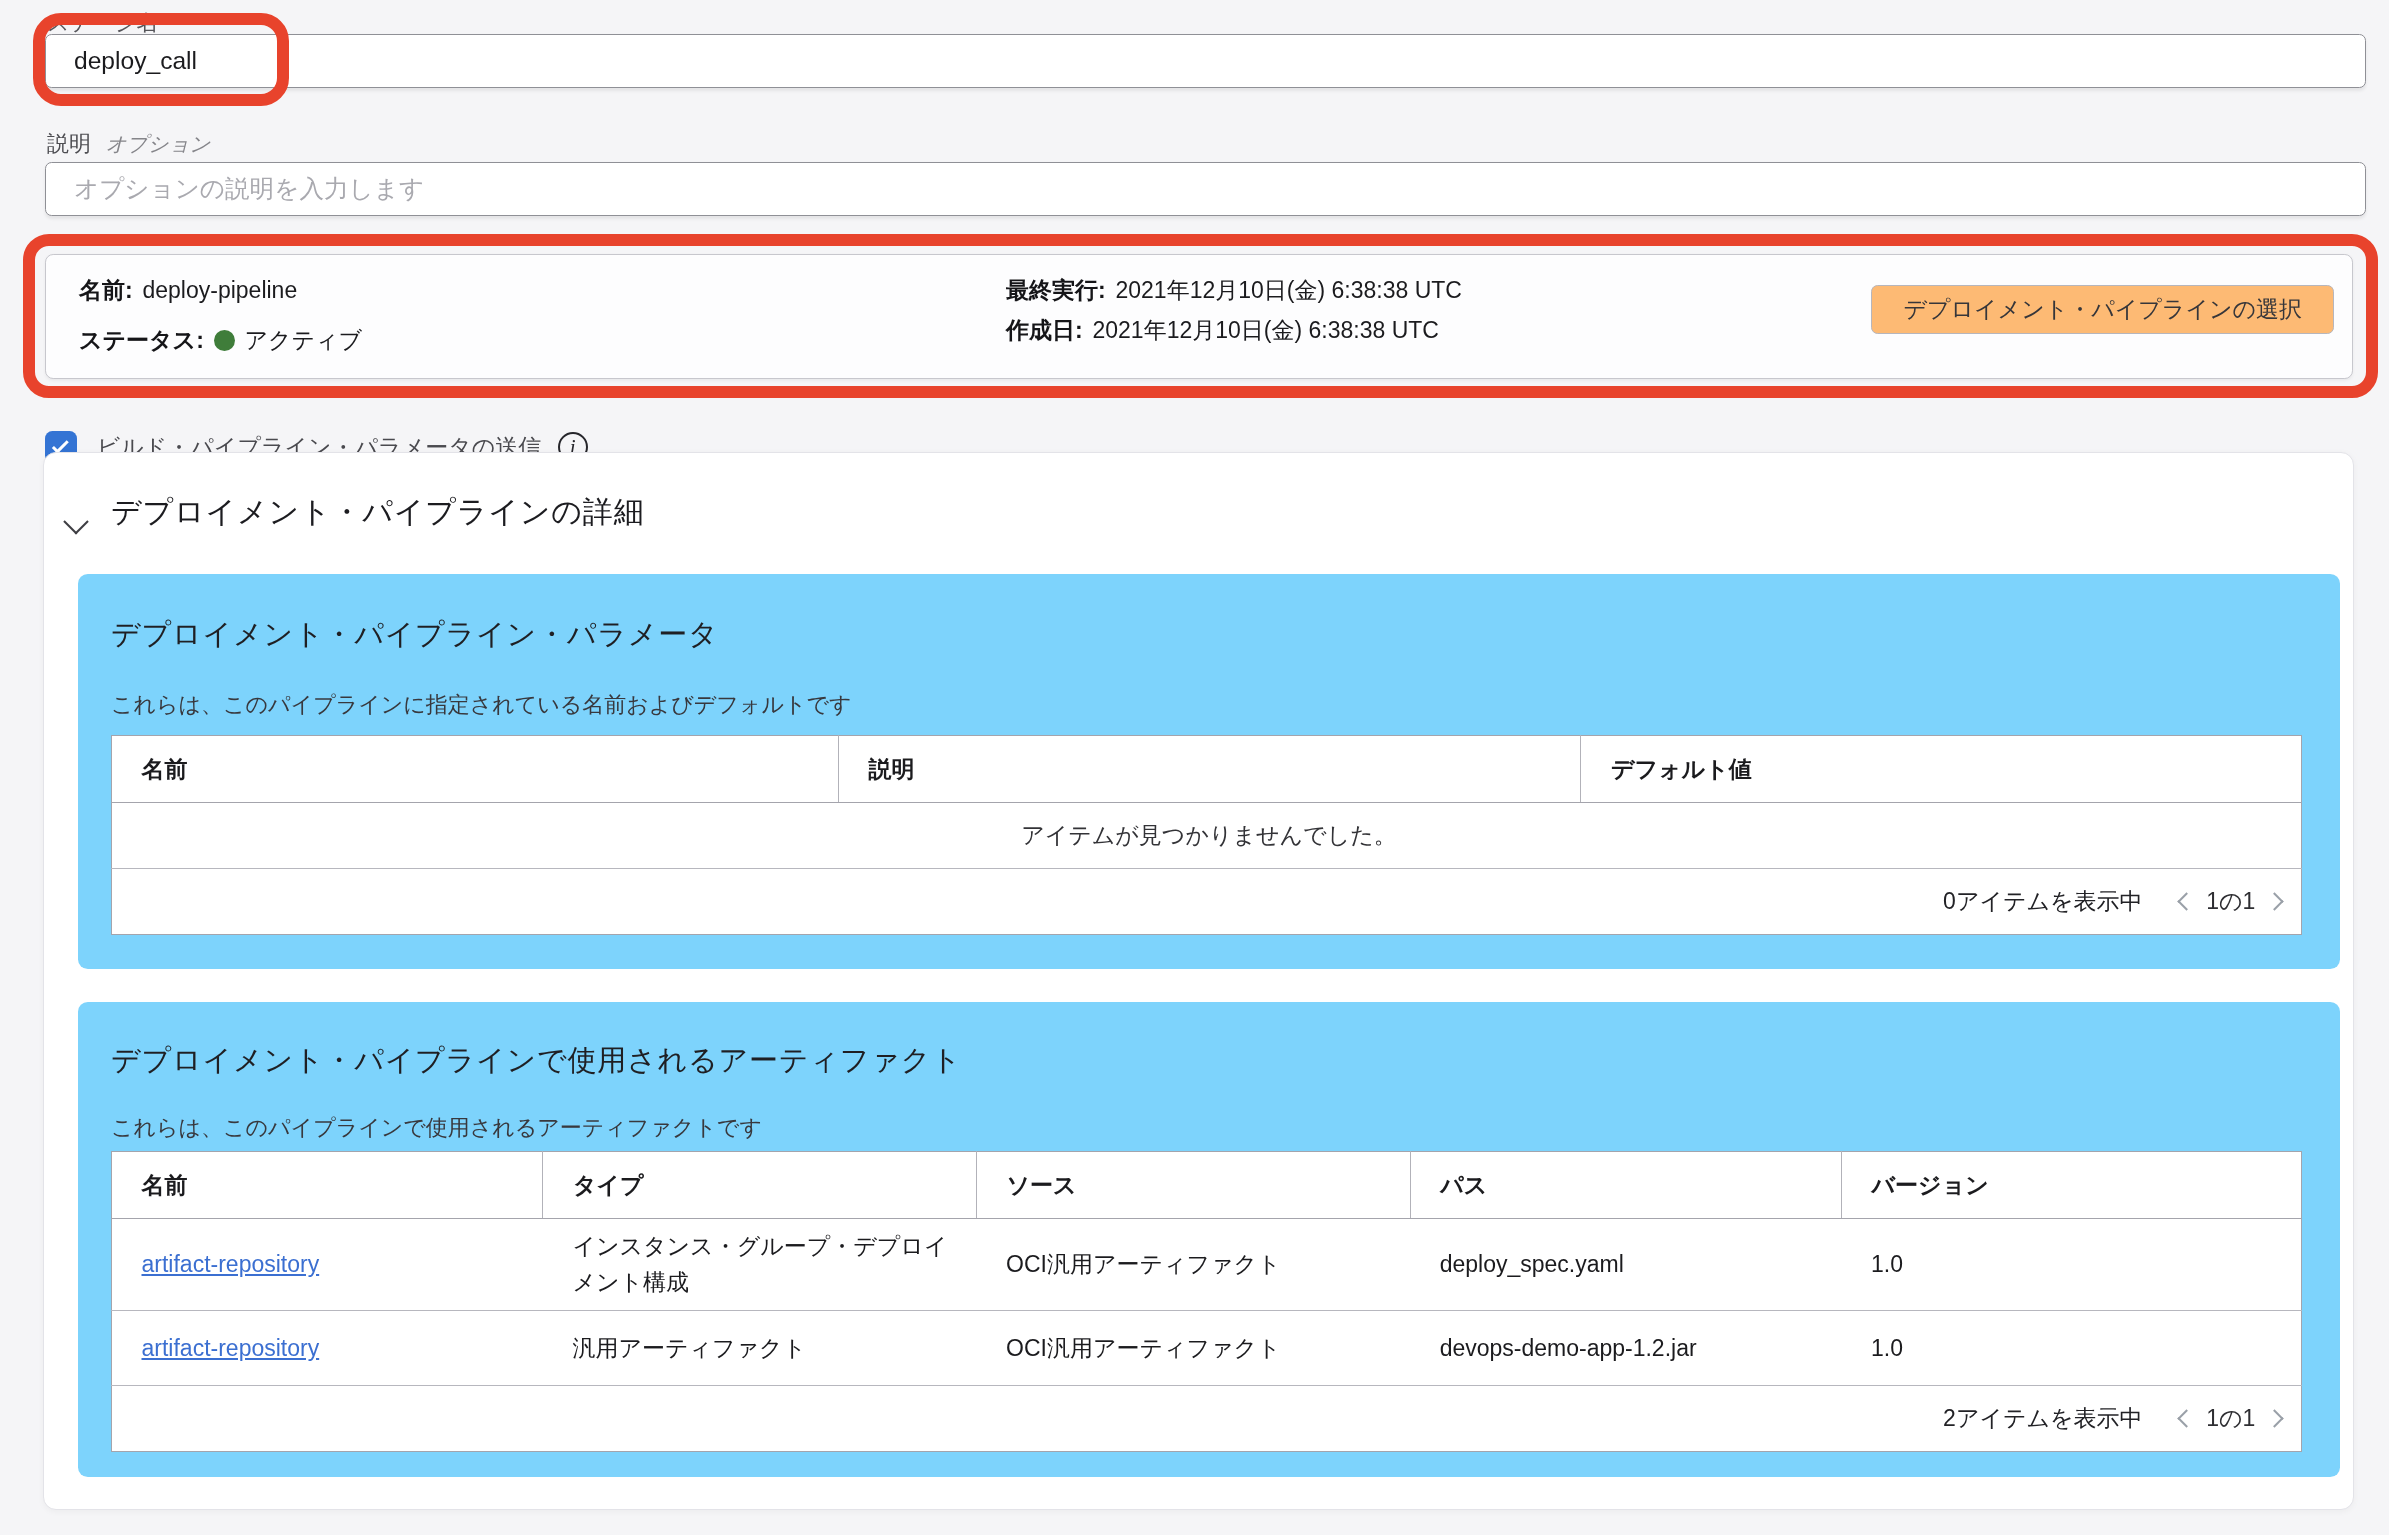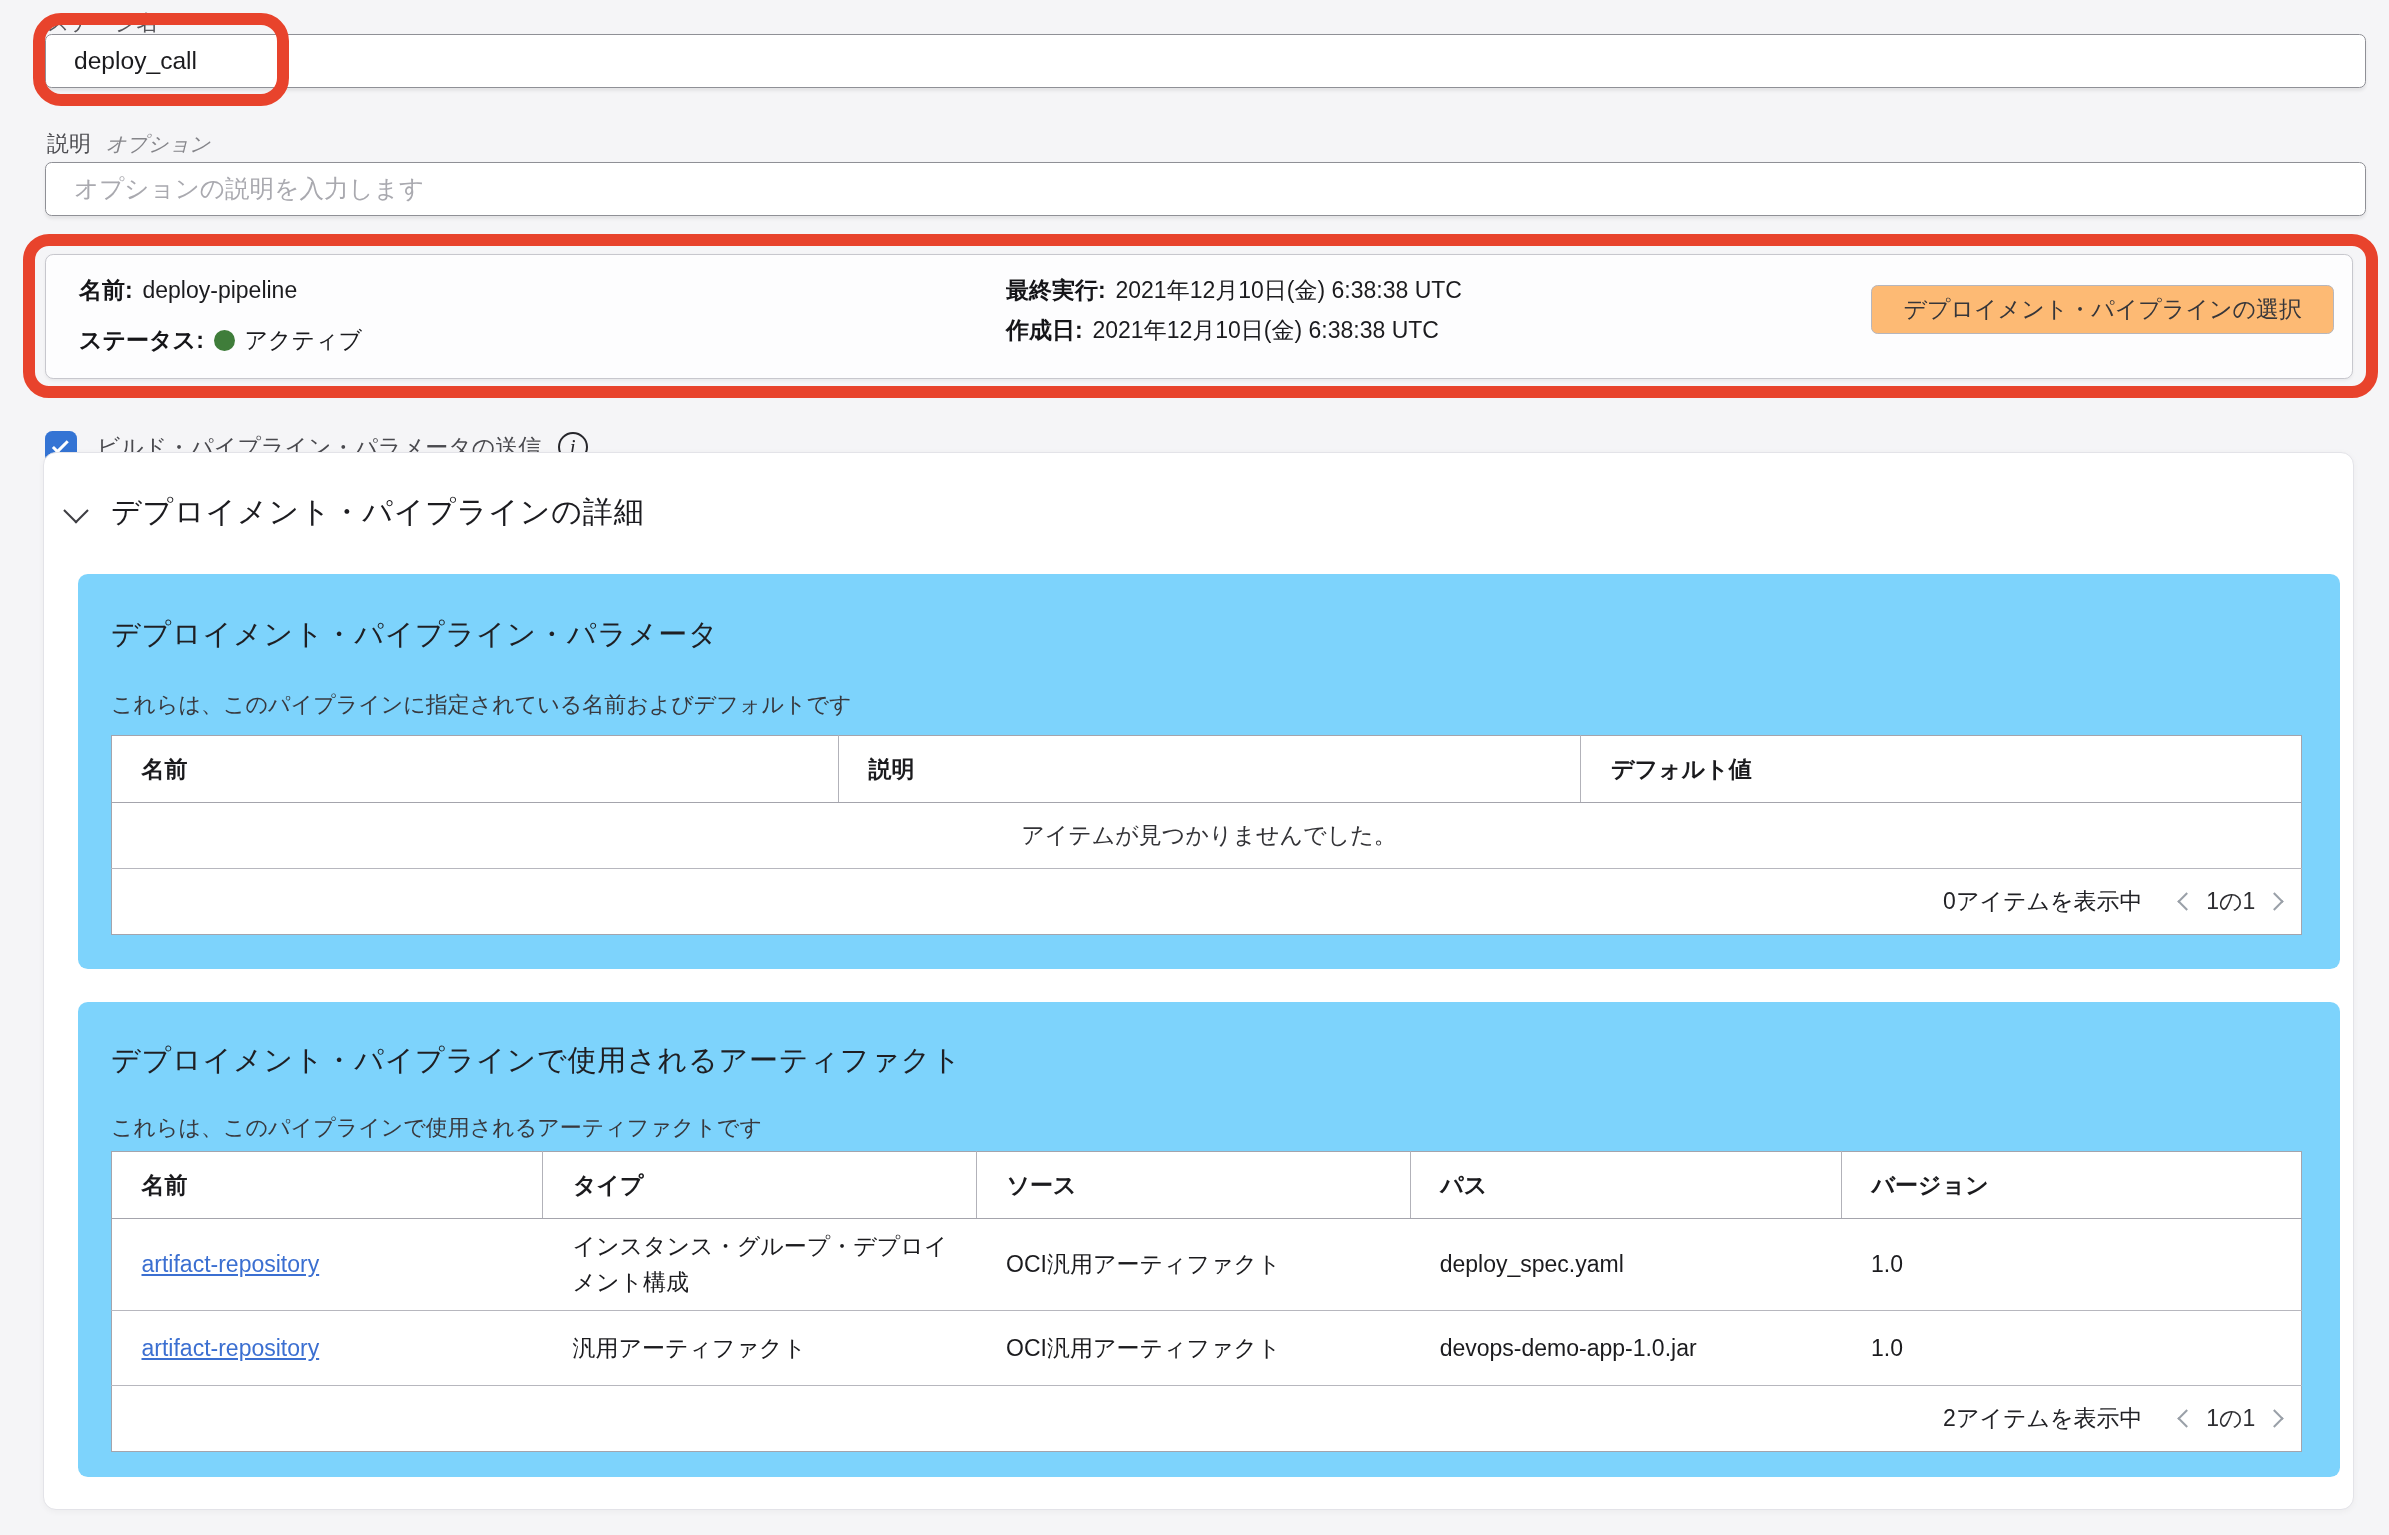--- a/index.html
+++ b/index.html
@@ -89,21 +89,21 @@
   }
 
   
   .panel {
     left:43px; top:452px; width:2311px; height:1058px;
     background:#ffffff;
     border:1.6px solid #e3e3e8;
     border-radius:13px;
     box-shadow:0 1.6px 6.6px rgba(0,0,0,0.04);
   }
-  .collapse-header { position:absolute; left:23px; top:39px; display:flex; align-items:center; cursor:pointer; }
+  .collapse-header { position:absolute; left:23px; top:39px; display:flex; align-items:flex-end; cursor:pointer; }
   .chev {
     display:inline-block; width:18px; height:18px;
     border-left:2.9px solid #3d3d42; border-bottom:2.9px solid #3d3d42;
   }
   .chev.down { transform:rotate(-45deg) translate(1.6px,-1.6px); }
   .collapse-title { margin-left:26px; font-size:30px; color:#1c1c20; letter-spacing:0.8px; }
 
   .card {
     position:absolute; left:34px; width:2262px;
     background:#7dd3fc;
@@ -259,21 +259,21 @@
           <td><a href="#" class="tbl-link">artifact-repository</a></td>
           <td>インスタンス・グループ・デプロイメント構成</td>
           <td>OCI汎用アーティファクト</td>
           <td>deploy_spec.yaml</td>
           <td>1.0</td>
         </tr>
         <tr class="data-row">
           <td><a href="#" class="tbl-link">artifact-repository</a></td>
           <td>汎用アーティファクト</td>
           <td>OCI汎用アーティファクト</td>
-          <td>devops-demo-app-1.0.jar</td>
+          <td>devops-demo-app-1.2.jar</td>
           <td>1.0</td>
         </tr>
         <tr>
           <td class="footer-cell" colspan="5">
             <div class="pager">
               <span class="summary">2アイテムを表示中</span>
               <span class="pg-chev left"></span>
               <span class="page-label">1の1</span>
               <span class="pg-chev right"></span>
             </div>

